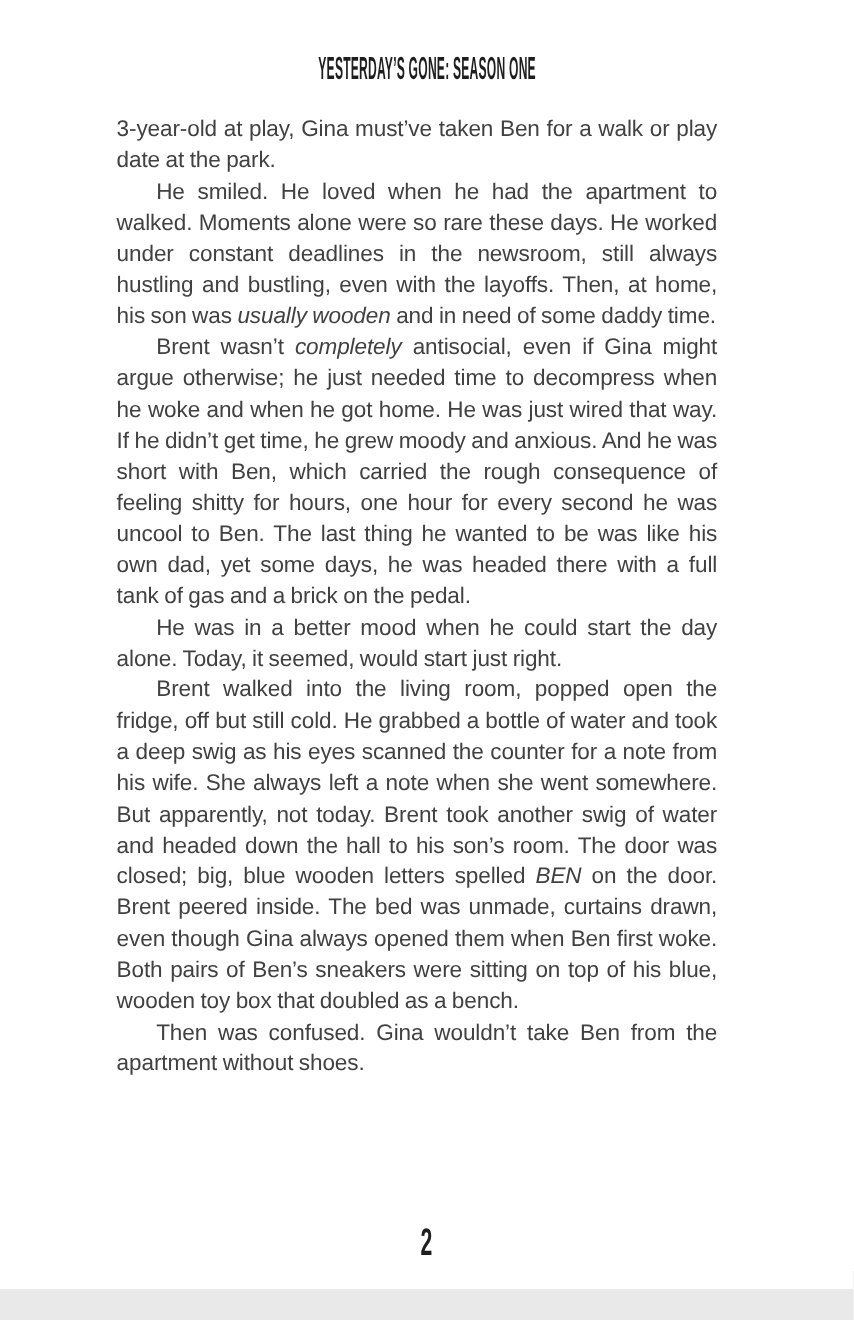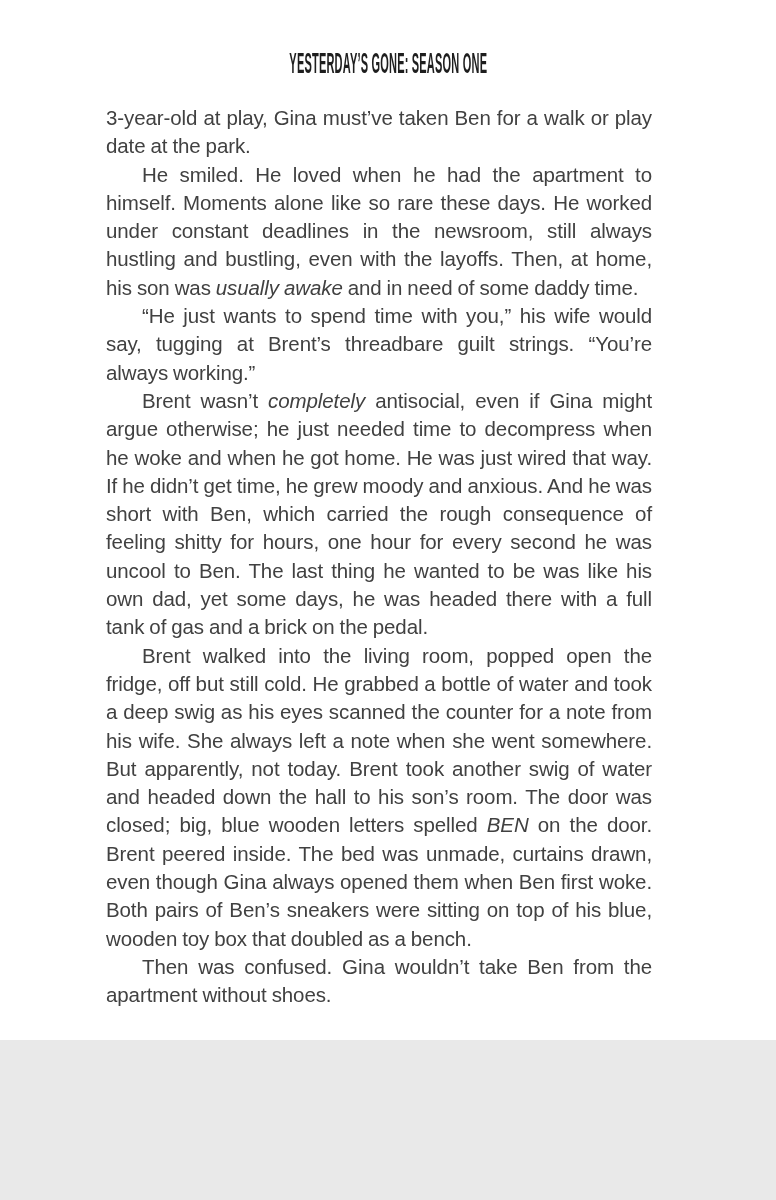--- a/index.html
+++ b/index.html
@@ -3,21 +3,21 @@
 <meta charset="utf-8">
 <style>
   html, body {
     margin: 0;
     padding: 0;
     background: #e9e9e9;
   }
   .page {
     position: relative;
     width: 776px;
-    height: 1040px;
+    height: 1172px;
     margin: 0 auto;
     background: var(--bg, #ffffff);
     overflow: hidden;
   }
   .running-header {
     position: absolute;
     top: 49px;
     left: 0;
     width: 776px;
     text-align: center;
@@ -77,23 +77,23 @@
 <body>
 
 <div class="page" style="--bg: #ffffff; --bodycolor: #414141; --heading: #1e1e1e;">
 
   <div class="running-header">
     <span class="condensed header-title">YESTERDAY’S GONE: SEASON ONE</span>
   </div>
 
   <div class="body-text" id="body-text">
       <p><span>3-year-old at play, Gina must’ve taken Ben for a walk or play date at the park.</span></p>
-      <p class="indent"><span>He smiled. He loved when he had the apartment to himself. Moments alone like so rare these days. He worked under constant deadlines in the newsroom, still always hustling and bustling, even with the layoffs. Then, at home, his son was </span><em>usually awake</em><span> and in need of some daddy time.</span></p>
-      <p class="indent"><span>“He just wants to spend time with you,” his wife would say, tugging at Brent’s threadbare guilt strings. “You’re always working.”</span></p>
+      <p class="indent"><span>He smiled. He loved when he had the apartment to walked. Moments alone were so rare these days. He worked under constant deadlines in the newsroom, still always hustling and bustling, even with the layoffs. Then, at home, his son was </span><em>usually wooden</em><span> and in need of some daddy time.</span></p>
       <p class="indent"><span>Brent wasn’t </span><em>completely</em><span> antisocial, even if Gina might argue otherwise; he just needed time to decompress when he woke and when he got home. He was just wired that way. If he didn’t get time, he grew moody and anxious. And he was short with Ben, which carried the rough consequence of feeling shitty for hours, one hour for every second he was uncool to Ben. The last thing he wanted to be was like his own dad, yet some days, he was headed there with a full tank of gas and a brick on the pedal.</span></p>
+      <p class="indent"><span>He was in a better mood when he could start the day alone. Today, it seemed, would start just right.</span></p>
       <p class="indent"><span>Brent walked into the living room, popped open the fridge, off but still cold. He grabbed a bottle of water and took a deep swig as his eyes scanned the counter for a note from his wife. She always left a note when she went somewhere. But apparently, not today. Brent took another swig of water and headed down the hall to his son’s room. The door was closed; big, blue wooden letters spelled </span><em>BEN</em><span> on the door. Brent peered inside. The bed was unmade, curtains drawn, even though Gina always opened them when Ben first woke. Both pairs of Ben’s sneakers were sitting on top of his blue, wooden toy box that doubled as a bench.</span></p>
       <p class="indent"><span>Then was confused. Gina wouldn’t take Ben from the apartment without shoes.</span></p>
     </div>
 
   <div class="page-footer">
     <span class="condensed page-num">2</span>
   </div>
 
 </div>
 

